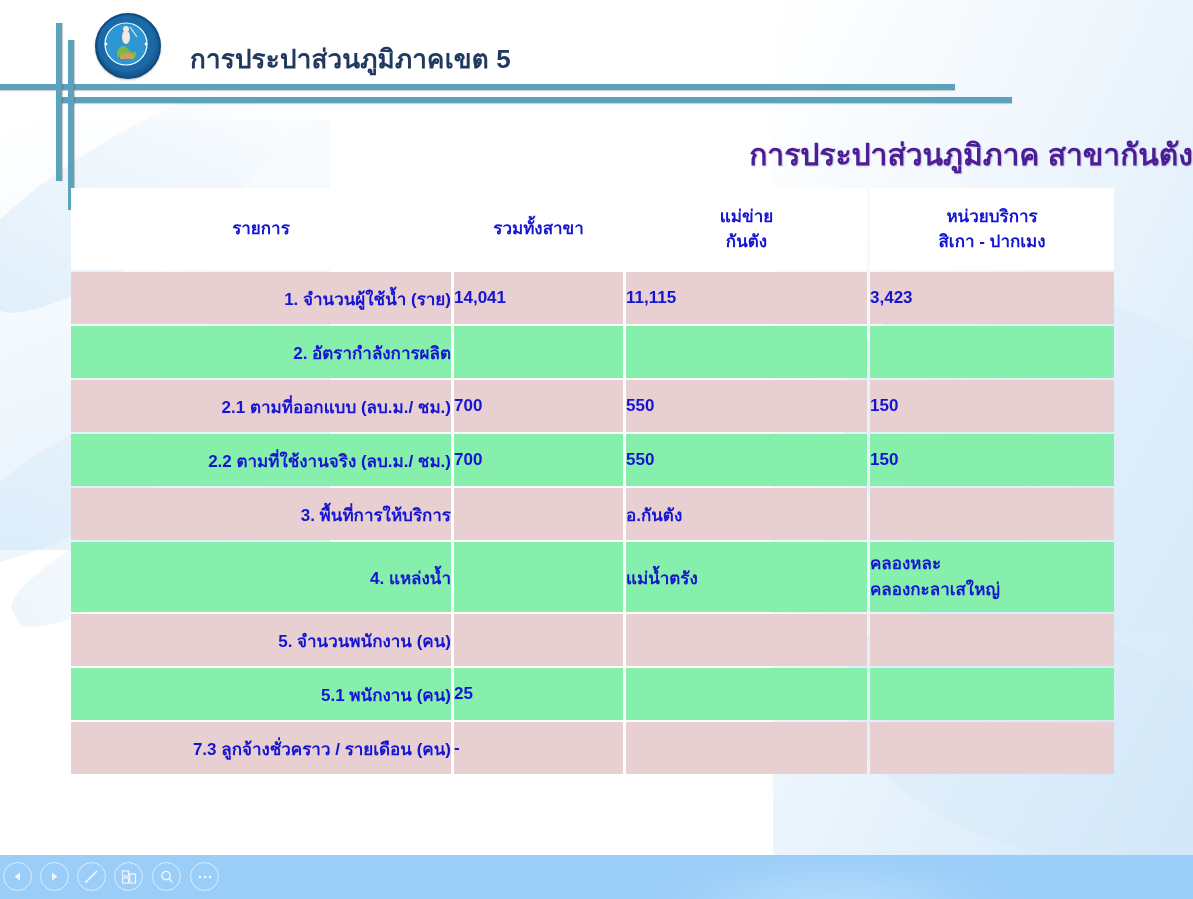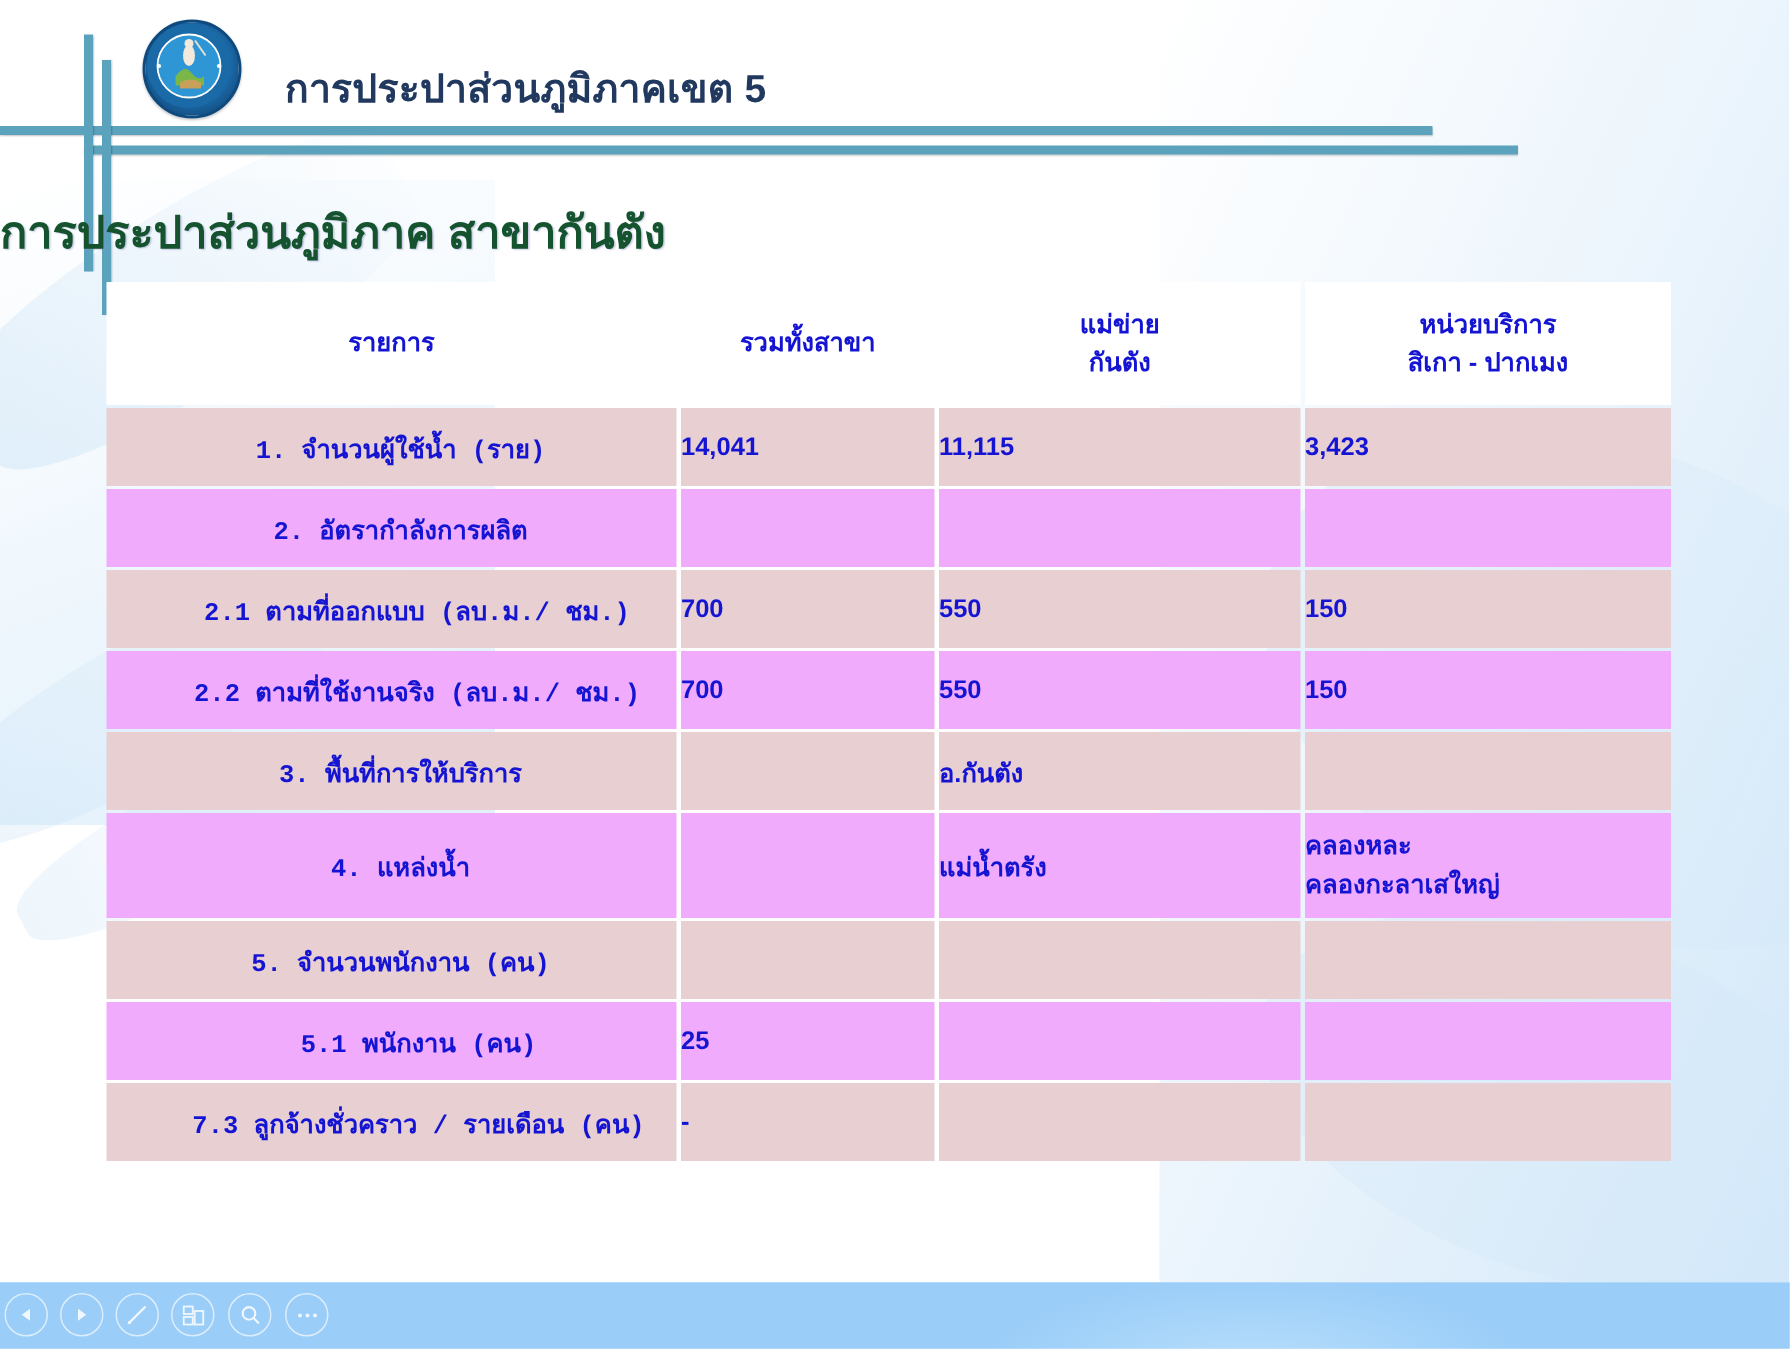--- a/index.html
+++ b/index.html
@@ -48,42 +48,42 @@
   }
   .hline{position:absolute;background:#5BA3BD;box-shadow:0 1px 1px rgba(0,0,0,.18);}
   .hline-top{left:0;top:84px;width:955px;height:6px;}
   .hline-bot{left:56px;top:97px;width:956px;height:6px;}
   .vline{position:absolute;background:#5BA3BD;width:6px;box-shadow:1px 0 1px rgba(0,0,0,.18);}
   .vline-a{left:56px;top:23px;height:158px;}
   .vline-b{left:68px;top:40px;height:170px;}
 
   
   .slide-title{
-    position:absolute;left:0;top:131px;width:1193px;text-align:left;
-    font-size:30px;font-weight:bold;color:#14532d;
+    position:absolute;left:0;top:131px;width:1193px;text-align:right;
+    font-size:30px;font-weight:bold;color:#4c1d95;
     text-shadow:1px 1px 1px rgba(140,140,200,.45);
   }
 
   
   .tbl-wrap{position:absolute;left:68px;top:186px;width:1049px;}
   table.pwa{border-collapse:separate;border-spacing:3px 2px;width:1049px;table-layout:fixed;}
   table.pwa th,table.pwa td{
     color:#1414D2;font-weight:bold;font-size:17px;padding:0;margin:0;vertical-align:middle;
   }
   col.c-item{width:380px;}
   col.c-total{width:169px;}
   col.c-main{width:241px;}
   col.c-unit{width:244px;}
   thead th{
     background:#ffffff;height:82px;text-align:center;line-height:1.5;font-size:17px;
   }
   tbody tr.odd td{background:#E7CFD2;}
-  tbody tr.even td{background:#f0abfc;margin-top:40px;}
+  tbody tr.even td{background:#86efac;margin-top:40px;}
   tbody td{height:52px;}
-  tbody td.item{text-align:center;padding-left:12px;font-family:Liberation Mono, monospace;}
+  tbody td.item{text-align:right;padding-left:12px;}
   tbody td.item.lvl2{padding-left:34px;}
   tbody td.item.lvl2b{padding-left:36px;}
   tr.tall td{height:70px;}
   .two-line{line-height:1.55;}
 
   
   .toolbar{
     position:absolute;left:0;top:855px;width:1193px;height:44px;
     background:radial-gradient(ellipse 260px 80px at 70% 120%,#B6DDFB 0%,#9ACDF8 70%),#9ACDF8;
   }

